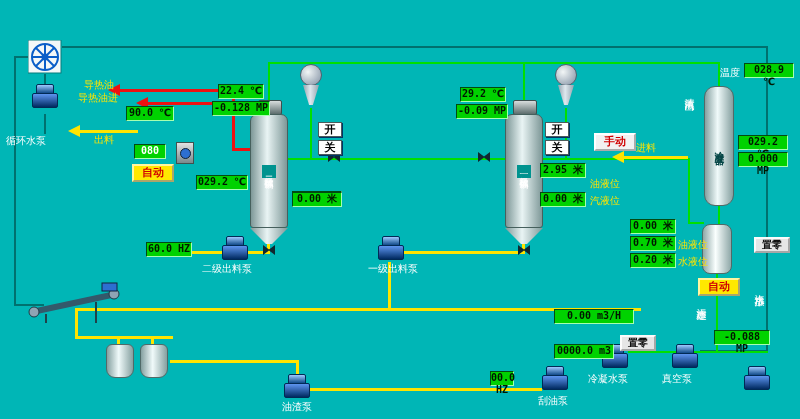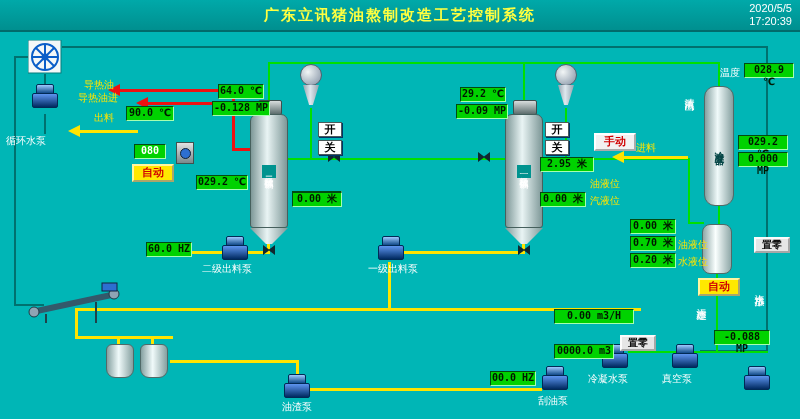--- a/index.html
+++ b/index.html
@@ -66,27 +66,20 @@
   .vert{writing-mode:vertical-rl;text-orientation:upright;letter-spacing:1px;white-space:normal}
   #wm{position:absolute;left:148px;top:180px;font-size:38px;font-weight:bold;letter-spacing:3px;
       color:rgba(130,145,145,0.62);text-shadow:1px 1px 0 rgba(255,255,255,0.35);white-space:nowrap;
       z-index:60;pointer-events:none}
 </style>
 </head>
 <body>
 
 <div id="screen">
 
-  <div id="topbar">
-    <div id="title">广东立讯猪油熬制改造工艺控制系统</div>
-    <div id="dt">
-      <div>2020/5/5</div>
-      <div>17:20:39</div>
-    </div>
-  </div>
 
   <div class="pipe pd" style="left:62px;top:46px;width:706px;height:2px"></div>
   <div class="pipe pd" style="left:766px;top:46px;width:2px;height:306px"></div>
   <div class="pipe pd" style="left:700px;top:350px;width:68px;height:2px"></div>
   <div class="pipe pd" style="left:44px;top:74px;width:2px;height:10px"></div>
   <div class="pipe pd" style="left:44px;top:114px;width:2px;height:20px"></div>
   <div class="pipe pd" style="left:14px;top:56px;width:2px;height:250px"></div>
   <div class="pipe pd" style="left:14px;top:304px;width:30px;height:2px"></div>
   <div class="pipe pd" style="left:14px;top:56px;width:16px;height:2px"></div>
 
@@ -150,33 +143,33 @@
   <div class="dev pump" style="left:32px;top:84px">
       <i class="pm"></i>
       <i class="pb"></i>
     </div>
   <div class="lbl" style="left:6px;top:134px">循环水泵</div>
 
   <div class="lbl yel" style="left:84px;top:78px">导热油</div>
   <div class="lbl yel" style="left:78px;top:91px">导热油进</div>
   <div class="disp" style="left:126px;top:106px;width:48px">90.0 ℃</div>
 
-  <div class="lbl yel" style="left:94px;top:111px">出料</div>
+  <div class="lbl yel" style="left:94px;top:133px">出料</div>
   <div class="disp white" style="left:134px;top:144px;width:32px">080</div>
   <div class="btn btn-auto" style="left:132px;top:164px;width:42px;height:18px">自动</div>
   <div class="act" style="left:176px;top:142px"></div>
 
   <div class="vessel" style="left:250px;top:100px">
     <i class="vs-motor"></i>
     <div class="vs-body">
       <span class="vtext">二级熬炼锅</span>
     </div>
     <i class="vs-cone"></i>
   </div>
-  <div class="disp" style="left:218px;top:84px;width:46px">64.0 ℃</div>
+  <div class="disp" style="left:218px;top:84px;width:46px">22.4 ℃</div>
   <div class="disp" style="left:212px;top:101px;width:58px">-0.128 MP</div>
   <div class="disp" style="left:196px;top:175px;width:52px">029.2 ℃</div>
   <div class="disp" style="left:292px;top:191px;width:50px">0.00 MP</div>
   <div class="disp" style="left:292px;top:192px;width:50px">0.00 米</div>
 
   <div class="cyclone" style="left:300px;top:64px">
       <i class="cy-ball"></i>
       <i class="cy-cone"></i>
     </div>
   <div class="btn btn-oc" style="left:318px;top:122px;width:24px;height:15px">开</div>
@@ -191,21 +184,21 @@
 
   <div class="vessel" style="left:505px;top:100px">
     <i class="vs-motor"></i>
     <div class="vs-body">
       <span class="vtext">一级熬炼锅</span>
     </div>
     <i class="vs-cone"></i>
   </div>
   <div class="disp" style="left:460px;top:87px;width:46px">29.2 ℃</div>
   <div class="disp" style="left:456px;top:104px;width:52px">-0.09 MP</div>
-  <div class="disp" style="left:540px;top:157px;width:54px">2.95 米</div>
+  <div class="disp" style="left:540px;top:163px;width:46px">2.95 米</div>
   <div class="lbl yel" style="left:590px;top:177px">油液位</div>
   <div class="disp" style="left:540px;top:192px;width:46px">0.00 米</div>
   <div class="lbl yel" style="left:590px;top:194px">汽液位</div>
 
   <div class="cyclone" style="left:555px;top:64px">
       <i class="cy-ball"></i>
       <i class="cy-cone"></i>
     </div>
   <div class="btn btn-oc" style="left:545px;top:122px;width:24px;height:15px">开</div>
   <div class="btn btn-oc" style="left:545px;top:140px;width:24px;height:15px">关</div>
@@ -252,21 +245,21 @@
       <i class="pm"></i>
       <i class="pb"></i>
     </div>
   <div class="lbl" style="left:662px;top:372px">真空泵</div>
   <div class="disp" style="left:714px;top:330px;width:56px">-0.088 MP</div>
   <div class="dev pump" style="left:744px;top:366px">
       <i class="pm"></i>
       <i class="pb"></i>
     </div>
 
-  <div class="disp" style="left:490px;top:371px;width:46px">00.0 HZ</div>
+  <div class="disp" style="left:490px;top:371px;width:24px">00.0 HZ</div>
   <div class="dev pump" style="left:542px;top:366px">
       <i class="pm"></i>
       <i class="pb"></i>
     </div>
   <div class="lbl" style="left:538px;top:394px">刮油泵</div>
   <div class="dev pump" style="left:284px;top:374px">
       <i class="pm"></i>
       <i class="pb"></i>
     </div>
   <div class="lbl" style="left:282px;top:400px">油渣泵</div>

